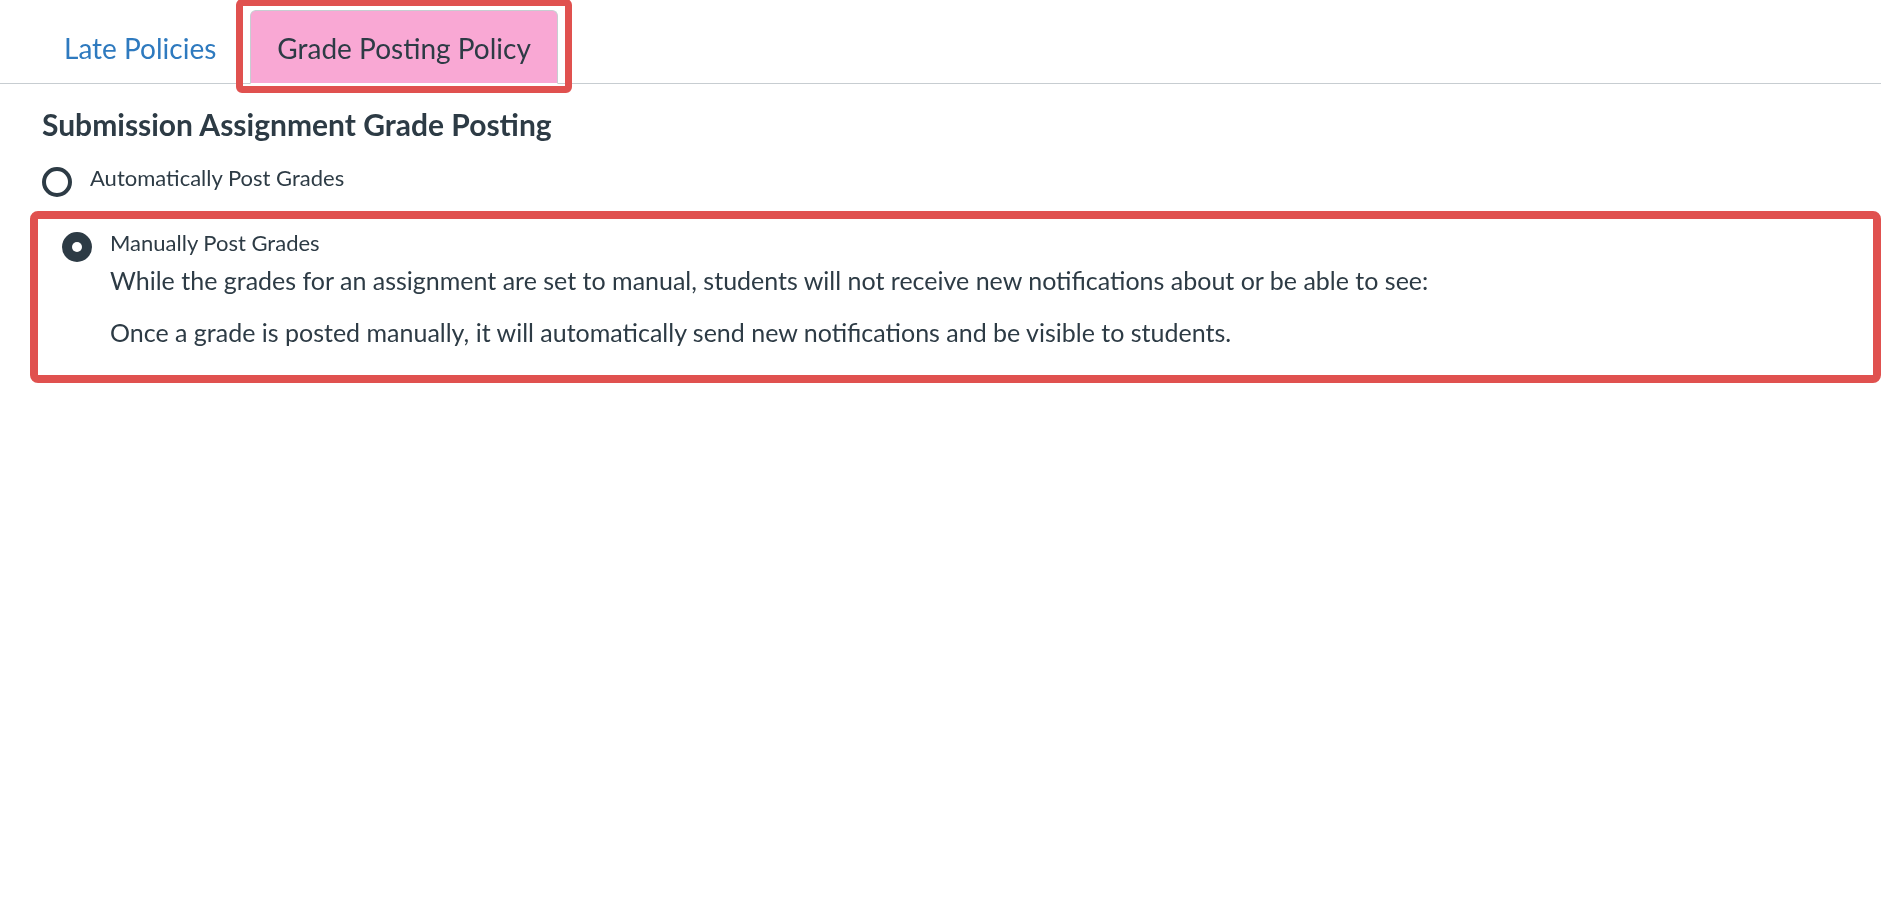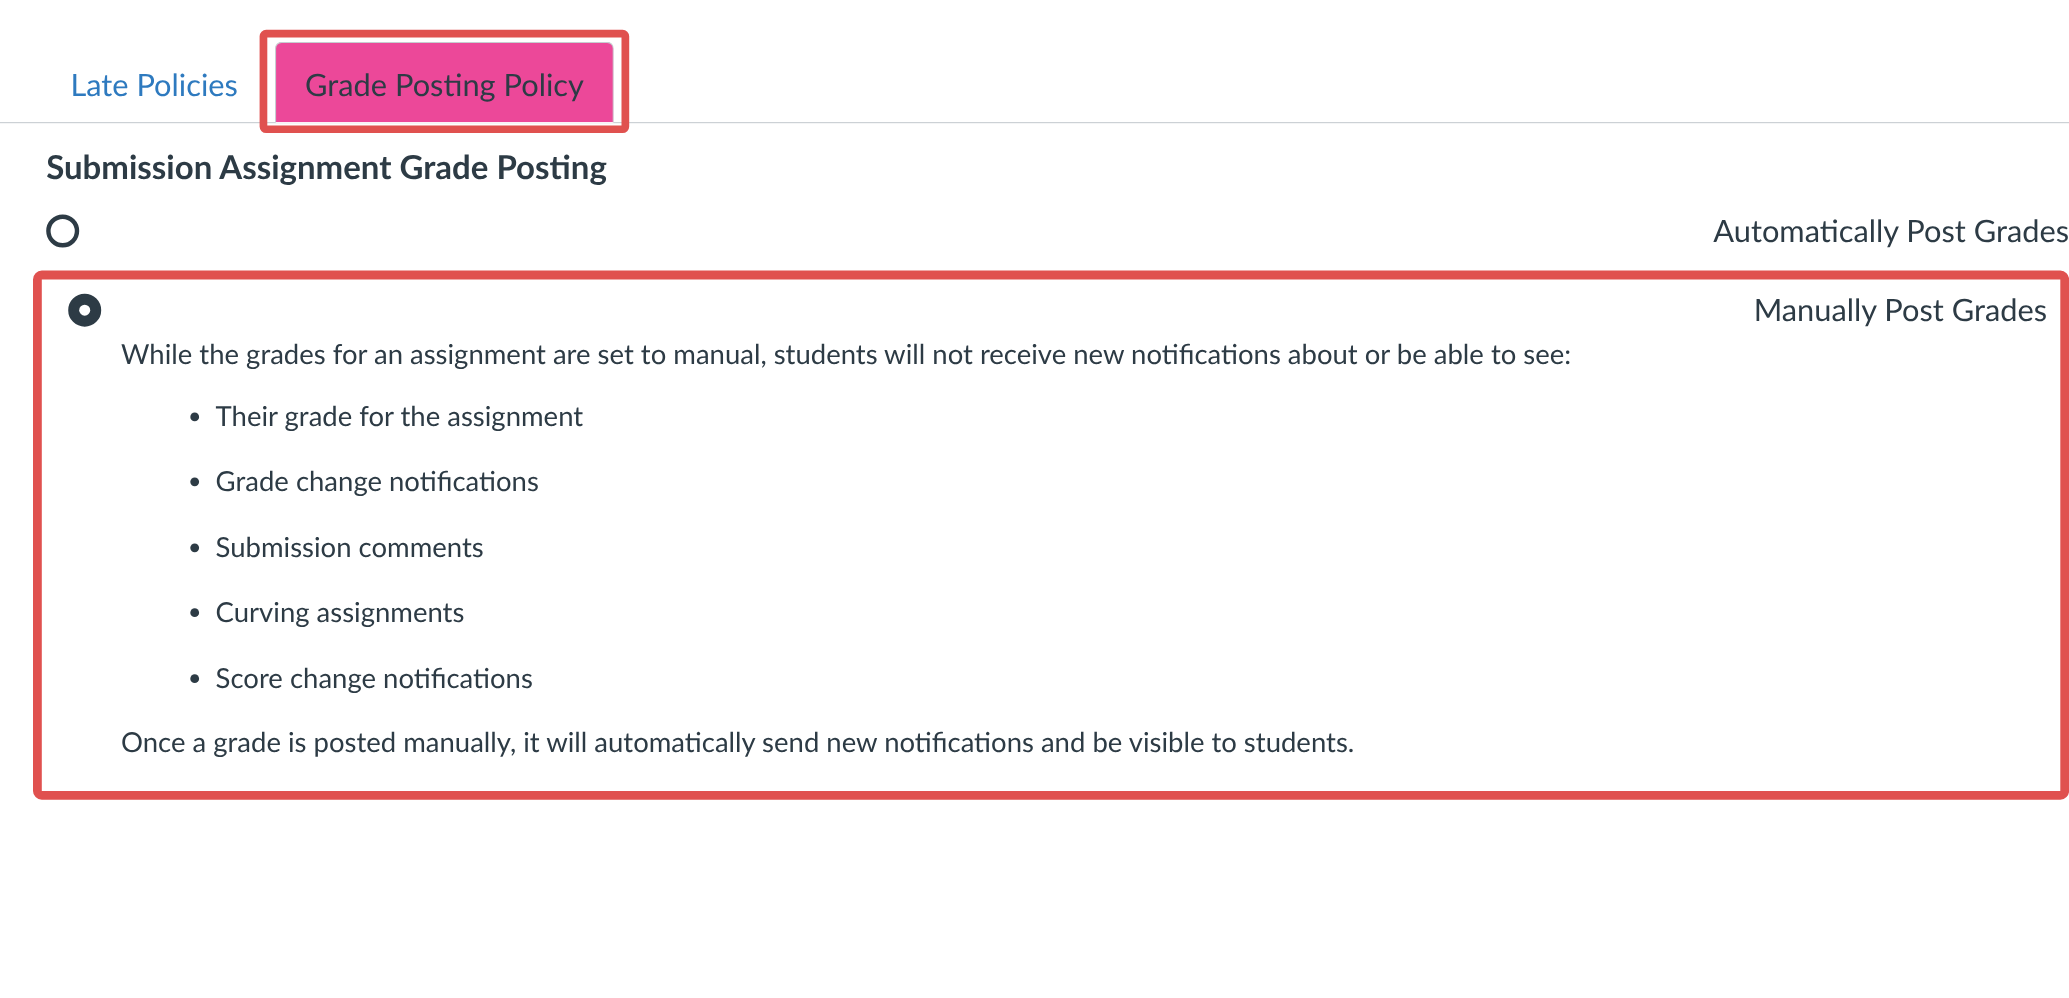--- a/index.html
+++ b/index.html
@@ -12,37 +12,37 @@
       background: #fff;
       color: #2d3b45;
       width: 1881px;
     }
     .tabs {
       display: flex;
       align-items: flex-end;
       border-bottom: 1px solid #c7cdd1;
       padding-left: 38px;
       position: relative;
-      height: 112px;
+      height: 84px;
     }
     .tab {
       padding: 20px 26px 18px 26px;
       font-size: 28px;
       cursor: pointer;
       position: relative;
     }
     .tab-inactive {
       color: #2e7abf;
     }
     .tab-active-wrap {
       position: relative;
       margin-left: 8px;
     }
     .tab-active {
-      background: #ec4899;
+      background: #f9a8d4;
       border: 1px solid #c7cdd1;
       border-bottom: 1px solid #fff;
       border-top-left-radius: 6px;
       border-top-right-radius: 6px;
       color: #2d3b45;
       position: relative;
       bottom: -1px;
     }
     .highlight-tab {
       position: absolute;
@@ -88,24 +88,23 @@
       content: "";
       width: 10px;
       height: 10px;
       background: #fff;
       border-radius: 50%;
     }
     .option-body {
       flex: 1;
     }
     .option-title {
-      font-size: 28px;
+      font-size: 22px;
       color: #2d3b45;
       margin-bottom: 6px;
-      text-align: right;
     }
     .option-desc {
       font-size: 25px;
       color: #2d3b45;
       line-height: 1.5;
       margin-bottom: 14px;
       padding-right: 30px;
     }
     .option-list {
       list-style: disc;
@@ -151,24 +150,17 @@
       <div class="option-title">Automatically Post Grades</div>
     </div>
   </div>
 
   <div class="highlight-box">
     <div class="radio-option">
       <div class="radio-circle selected"></div>
       <div class="option-body">
         <div class="option-title">Manually Post Grades</div>
         <div class="option-desc">While the grades for an assignment are set to manual, students will not receive new notifications about or be able to see:</div>
-        <ul class="option-list">
-          <li>Their grade for the assignment</li>
-          <li>Grade change notifications</li>
-          <li>Submission comments</li>
-          <li>Curving assignments</li>
-          <li>Score change notifications</li>
-        </ul>
         <div class="option-desc">Once a grade is posted manually, it will automatically send new notifications and be visible to students.</div>
       </div>
     </div>
   </div>
 </div>
 
 </body></html>

